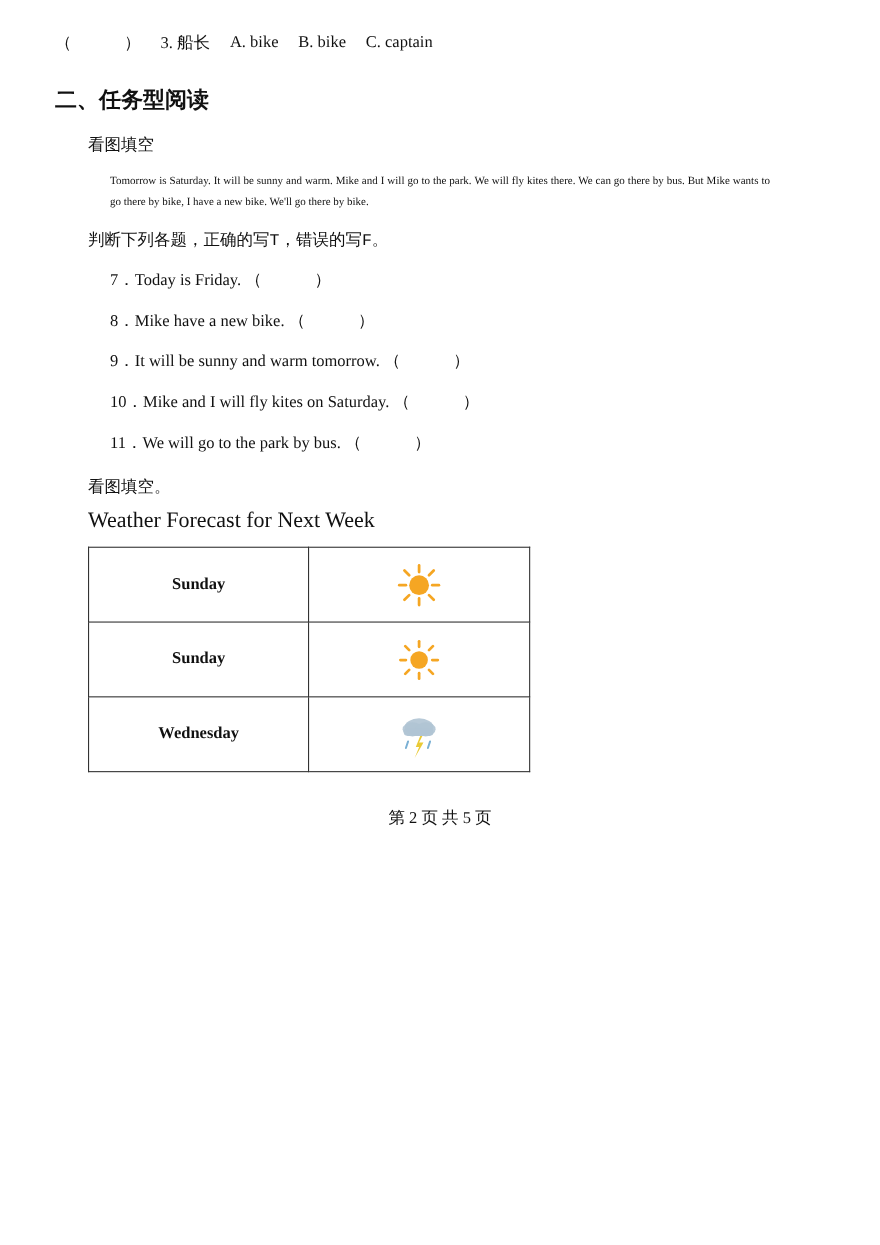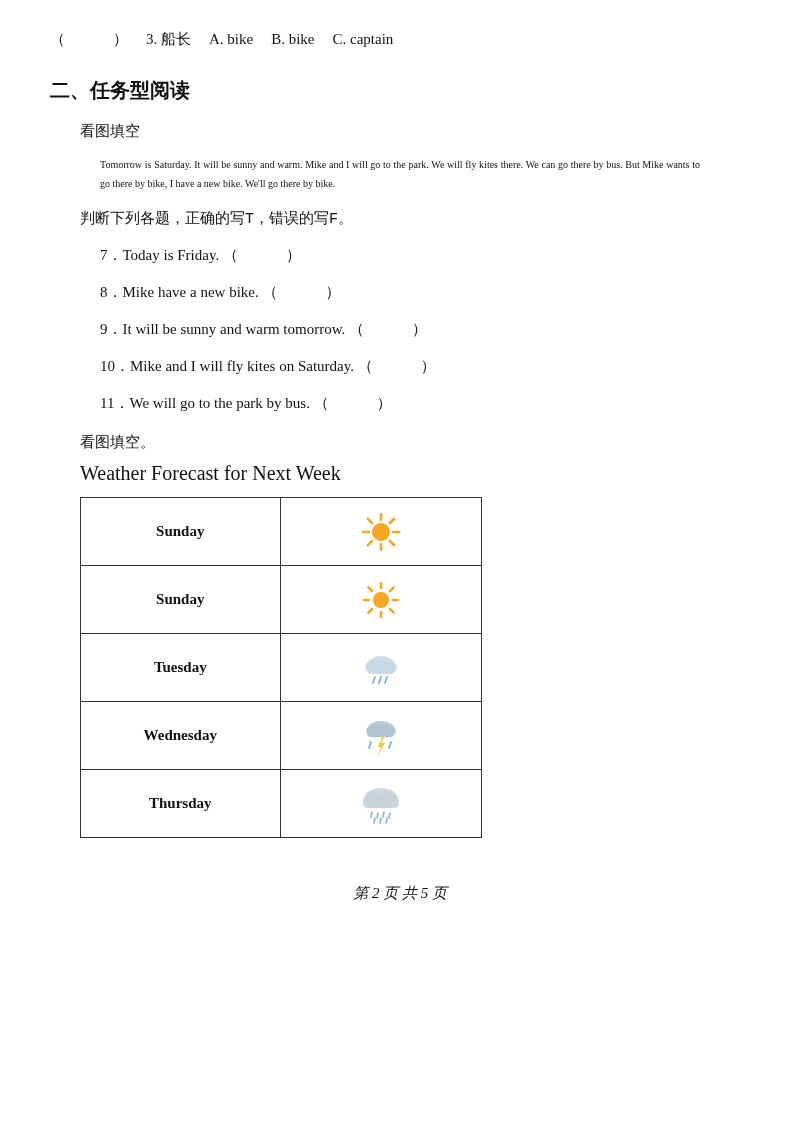--- a/index.html
+++ b/index.html
@@ -79,23 +79,22 @@
     }
     
     .icon-container {
       display: flex;
       justify-content: center;
       align-items: center;
       height: 100%;
     }
     .footer {
       text-align: center;
-      margin-top: 46px;
-      font-size: 15px;
-      font-style: italic;
+      margin-top: 32px;
+      font-size: 15px;
     }
     .paren-blank {
       display: inline-block;
       min-width: 48px;
       text-align: center;
     }
   </style>
 </head>
 <body>
 
@@ -175,40 +174,20 @@
             <line x1="6.4" y1="6.4" x2="10" y2="10" stroke="#f5a623" stroke-width="2.5" stroke-linecap="round"></line>
             <line x1="28" y1="28" x2="31.6" y2="31.6" stroke="#f5a623" stroke-width="2.5" stroke-linecap="round"></line>
             <line x1="31.6" y1="6.4" x2="28" y2="10" stroke="#f5a623" stroke-width="2.5" stroke-linecap="round"></line>
             <line x1="10" y1="28" x2="6.4" y2="31.6" stroke="#f5a623" stroke-width="2.5" stroke-linecap="round"></line>
             <circle cx="19" cy="19" r="8" fill="#f5a623"></circle>
           </svg>
         </div>
       </td>
     </tr>
 
-    <tr>
-      <td>
-        <span>Tuesday</span>
-      </td>
-      <td>
-        <div class="icon-container">
-          <svg width="44" height="38" viewBox="0 0 44 38">
-
-            <ellipse cx="22" cy="16" rx="14" ry="9" fill="#c8d8e8" opacity="0.85"></ellipse>
-            <ellipse cx="16" cy="18" rx="10" ry="7" fill="#c8d8e8" opacity="0.85"></ellipse>
-            <ellipse cx="28" cy="18" rx="10" ry="7" fill="#c8d8e8" opacity="0.85"></ellipse>
-            <rect x="8" y="17" width="28" height="8" rx="4" fill="#c8d8e8" opacity="0.9"></rect>
-
-            <line x1="16" y1="28" x2="14" y2="34" stroke="#7ab0d4" stroke-width="1.8" stroke-linecap="round"></line>
-            <line x1="22" y1="28" x2="20" y2="34" stroke="#7ab0d4" stroke-width="1.8" stroke-linecap="round"></line>
-            <line x1="28" y1="28" x2="26" y2="34" stroke="#7ab0d4" stroke-width="1.8" stroke-linecap="round"></line>
-          </svg>
-        </div>
-      </td>
-    </tr>
 
     <tr>
       <td>
         <span>Wednesday</span>
       </td>
       <td>
         <div class="icon-container">
           <svg width="44" height="42" viewBox="0 0 44 42">
 
             <ellipse cx="22" cy="14" rx="13" ry="8" fill="#b0c4d4" opacity="0.9"></ellipse>
@@ -218,42 +197,18 @@
 
             <polygon points="23,22 19,32 22,32 18,42 26,28 22,28 25,22" fill="#e8c420" opacity="0.9"></polygon>
 
             <line x1="12" y1="27" x2="10" y2="33" stroke="#7ab0d4" stroke-width="1.8" stroke-linecap="round"></line>
             <line x1="32" y1="27" x2="30" y2="33" stroke="#7ab0d4" stroke-width="1.8" stroke-linecap="round"></line>
           </svg>
         </div>
       </td>
     </tr>
 
-    <tr>
-      <td>
-        <span>Thursday</span>
-      </td>
-      <td>
-        <div class="icon-container">
-          <svg width="50" height="42" viewBox="0 0 50 42">
-
-            <ellipse cx="25" cy="14" rx="16" ry="9" fill="#c8d4dc" opacity="0.9"></ellipse>
-            <ellipse cx="18" cy="17" rx="11" ry="7.5" fill="#c8d4dc" opacity="0.9"></ellipse>
-            <ellipse cx="32" cy="17" rx="11" ry="7.5" fill="#c8d4dc" opacity="0.9"></ellipse>
-            <rect x="7" y="16" width="36" height="9" rx="4.5" fill="#c8d4dc" opacity="0.95"></rect>
-
-            <line x1="16" y1="29" x2="15" y2="34" stroke="#8ab4cc" stroke-width="1.6" stroke-linecap="round"></line>
-            <line x1="22" y1="30" x2="21" y2="35" stroke="#8ab4cc" stroke-width="1.6" stroke-linecap="round"></line>
-            <line x1="28" y1="29" x2="27" y2="34" stroke="#8ab4cc" stroke-width="1.6" stroke-linecap="round"></line>
-            <line x1="34" y1="30" x2="33" y2="35" stroke="#8ab4cc" stroke-width="1.6" stroke-linecap="round"></line>
-            <line x1="19" y1="35" x2="18" y2="40" stroke="#8ab4cc" stroke-width="1.6" stroke-linecap="round"></line>
-            <line x1="25" y1="35" x2="24" y2="40" stroke="#8ab4cc" stroke-width="1.6" stroke-linecap="round"></line>
-            <line x1="31" y1="35" x2="30" y2="40" stroke="#8ab4cc" stroke-width="1.6" stroke-linecap="round"></line>
-          </svg>
-        </div>
-      </td>
-    </tr>
   </tbody>
 </table>
 
 <div class="footer">
   <span>第 2 页 共 5 页</span>
 </div>
 
 </body></html>

